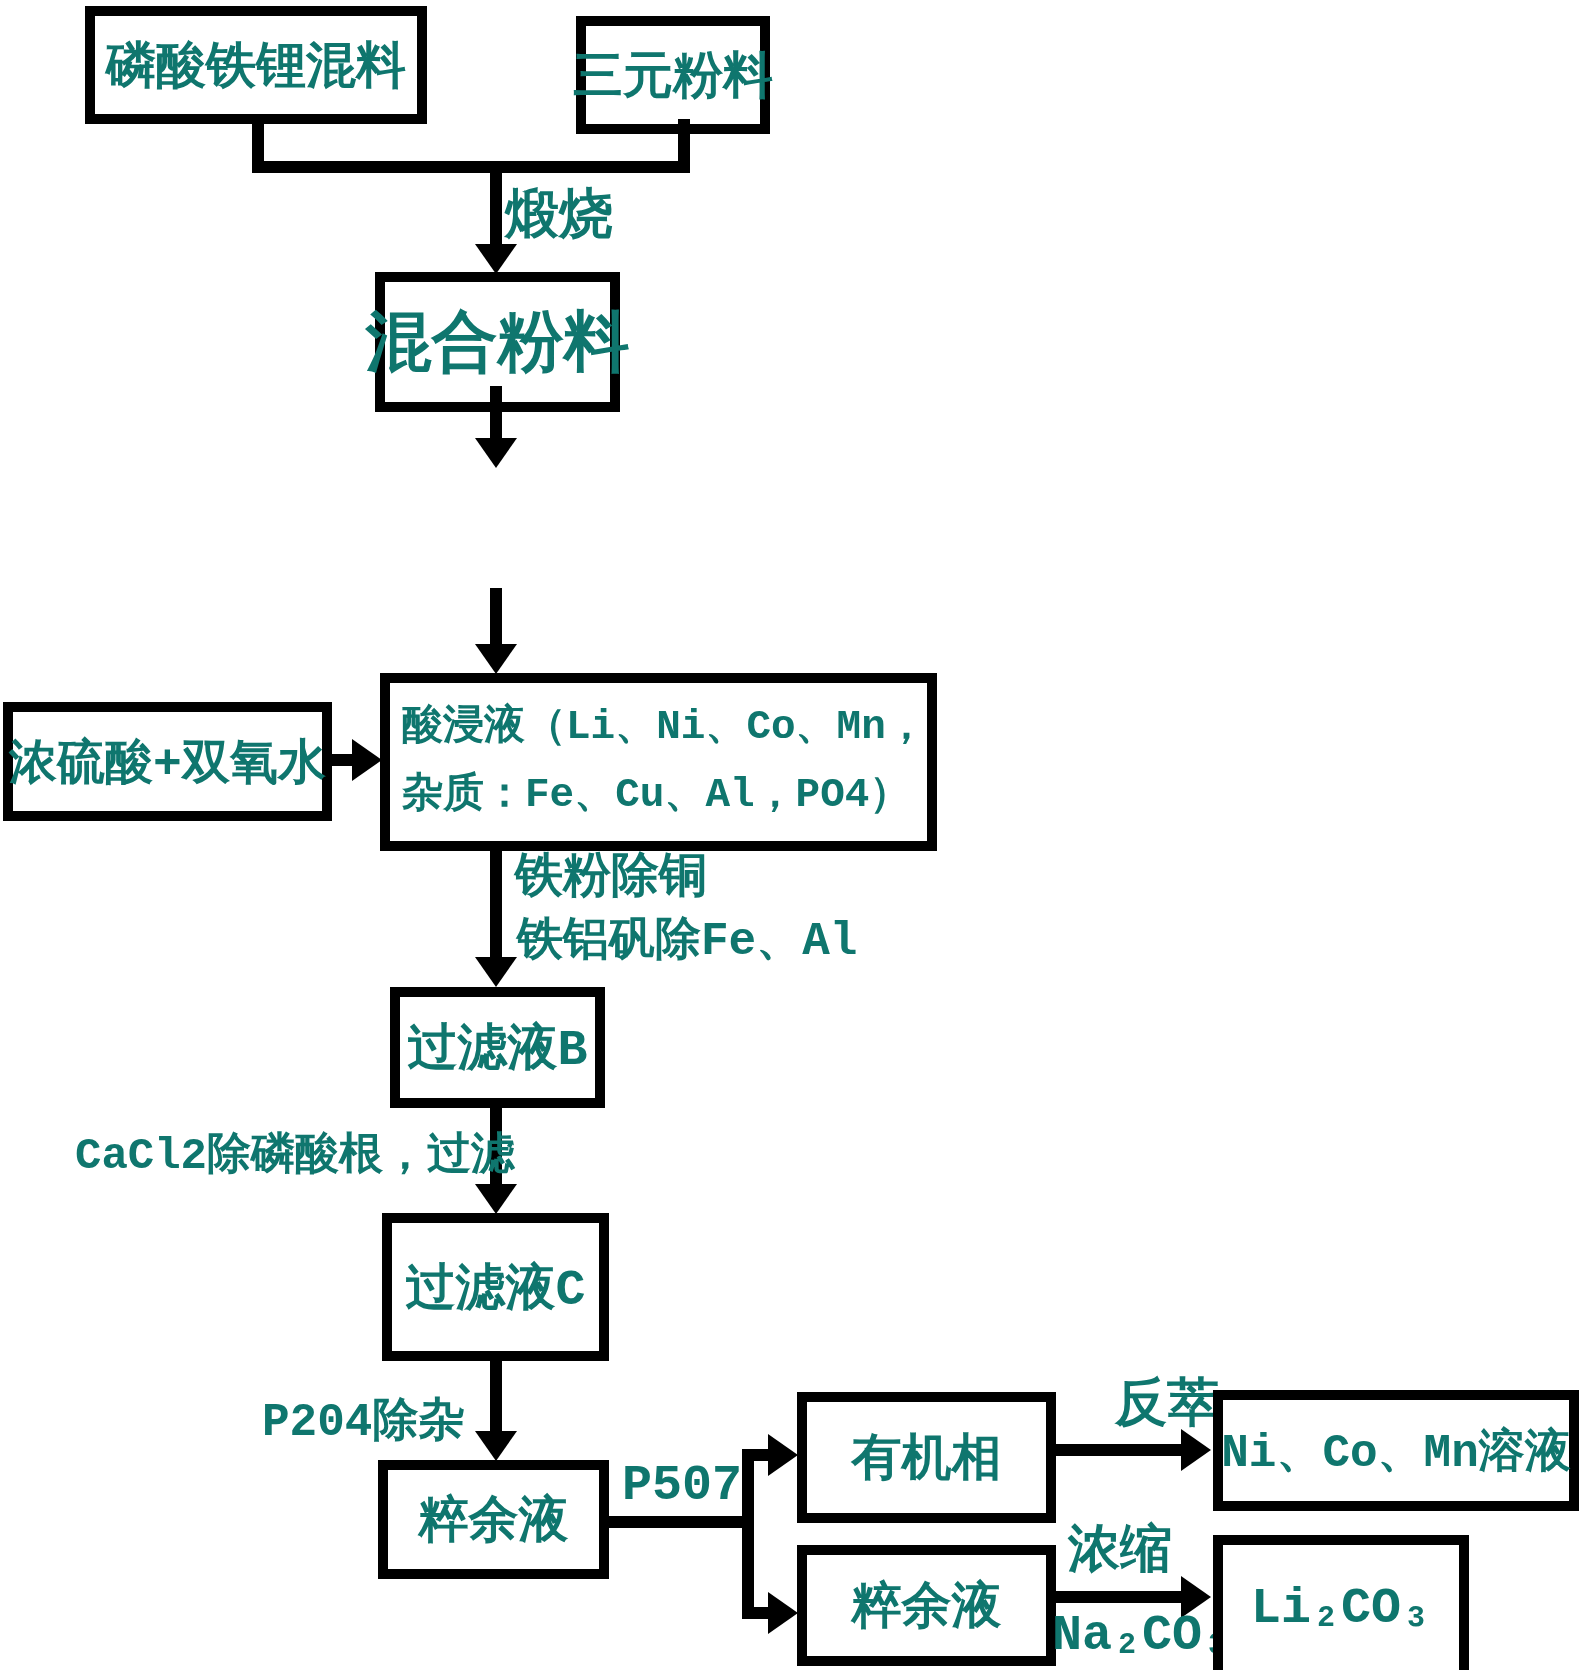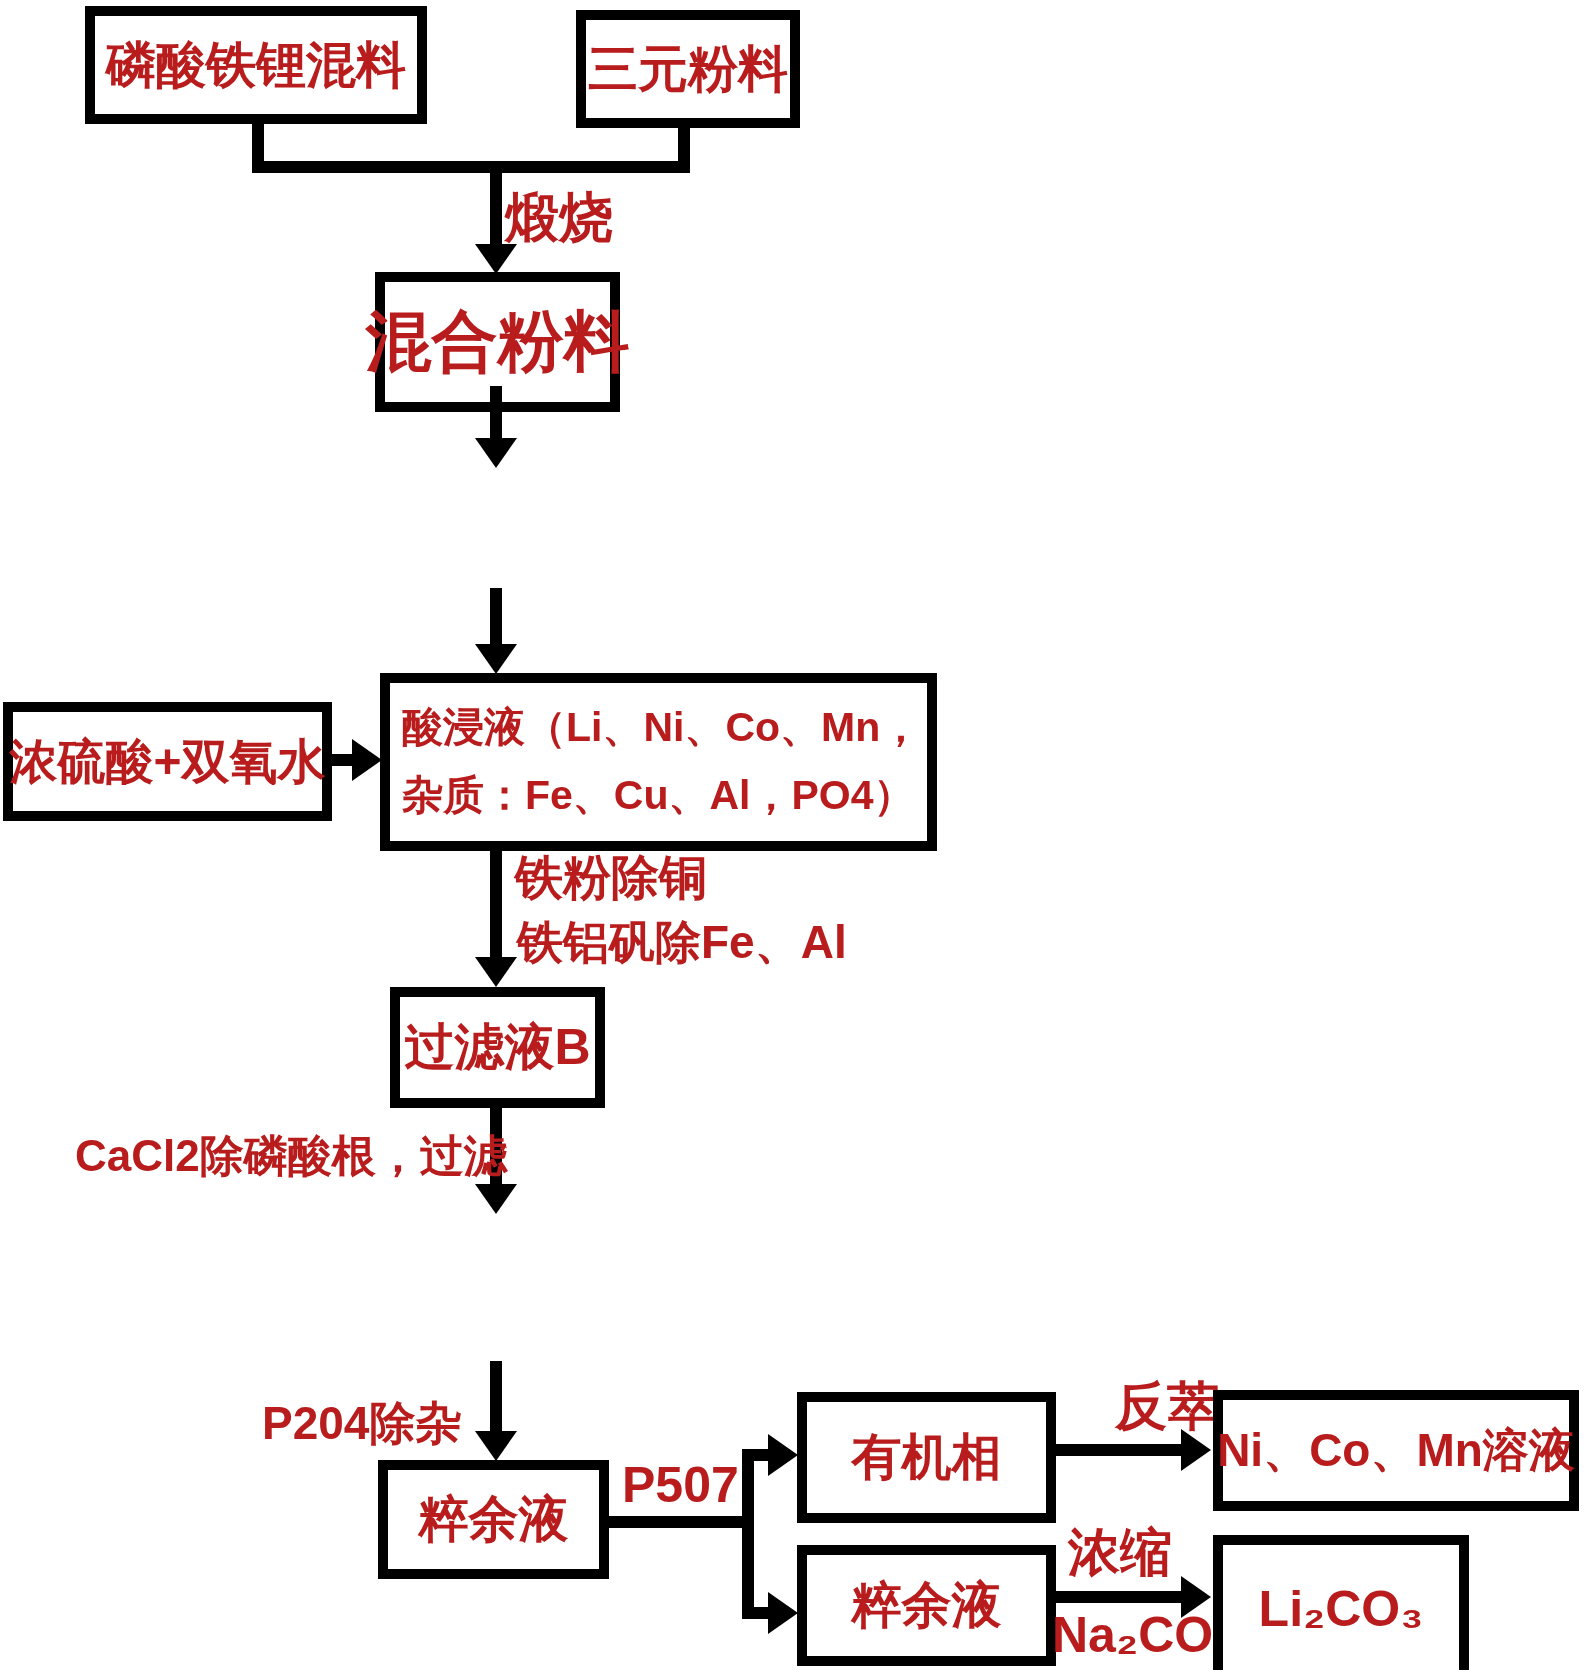--- a/index.html
+++ b/index.html
@@ -1,19 +1,19 @@
 <!DOCTYPE html>
 <html><head>
 <meta charset="utf-8">
 <style>
   html,body{margin:0;padding:0;background:#ffffff;}
   .canvas{
     position:relative;width:1585px;height:1670px;background:#ffffff;
-    font-family:Liberation Sans, sans-serif;
-    color:#b91c1c;overflow:hidden;
+    font-family:Liberation Mono, monospace;
+    color:#0f766e;overflow:hidden;
   }
   .box{
     position:absolute;box-sizing:border-box;border:10px solid #000;background:#fff;
     display:flex;align-items:center;justify-content:center;
     font-weight:bold;text-align:center;white-space:nowrap;
   }
   .line{position:absolute;background:#000;}
   .ah-down{position:absolute;width:0;height:0;
     border-left:21px solid transparent;border-right:21px solid transparent;
     border-top:30px solid #000;}
@@ -23,21 +23,21 @@
   .lbl{position:absolute;font-weight:bold;white-space:nowrap;line-height:1.1;}
   .leach-text{display:flex;flex-direction:column;align-items:flex-start;
     justify-content:center;padding-left:12px;font-size:41px;line-height:1.65;}
 </style>
 </head>
 <body>
 
 <div class="canvas">
 
   <div class="box" style="left:85px;top:6px;width:342px;height:118px;font-size:50px;">磷酸铁锂混料</div>
-  <div class="box" style="left:576px;top:10px;width:224px;height:118px;font-size:50px;">三元粉料</div>
+  <div class="box" style="left:576px;top:16px;width:194px;height:118px;font-size:50px;">三元粉料</div>
 
   <div class="line" style="left:252px;top:122px;width:12px;height:51px;"></div>
   <div class="line" style="left:678px;top:119px;width:12px;height:54px;"></div>
   <div class="line" style="left:252px;top:161px;width:438px;height:12px;"></div>
   <div class="line" style="left:490px;top:167px;width:12px;height:80px;"></div>
   <div class="ah-down" style="left:475px;top:244px;"></div>
   <div class="lbl" style="left:505px;top:188px;font-size:54px;">煅烧</div>
 
   <div class="box" style="left:375px;top:272px;width:245px;height:140px;font-size:66px;">混合粉料</div>
 
@@ -61,20 +61,21 @@
   <div class="ah-down" style="left:475px;top:957px;"></div>
   <div class="lbl" style="left:515px;top:852px;font-size:48px;">铁粉除铜</div>
   <div class="lbl" style="left:517px;top:917px;font-size:46px;">铁铝矾除Fe、Al</div>
 
   <div class="box" style="left:390px;top:987px;width:215px;height:121px;font-size:50px;">过滤液B</div>
 
   <div class="line" style="left:490px;top:1108px;width:12px;height:78px;"></div>
   <div class="ah-down" style="left:475px;top:1184px;"></div>
   <div class="lbl" style="left:58px;top:1132px;font-size:44px;margin-left:17px;">CaCl2除磷酸根，过滤</div>
 
+  <div class="box" style="left:382px;top:1213px;width:227px;height:148px;font-size:50px;">过滤液C</div>
 
   <div class="line" style="left:490px;top:1361px;width:12px;height:72px;"></div>
   <div class="ah-down" style="left:475px;top:1431px;"></div>
   <div class="lbl" style="left:262px;top:1398px;font-size:46px;">P204除杂</div>
 
   <div class="box" style="left:378px;top:1460px;width:231px;height:119px;font-size:50px;">粹余液</div>
 
   <div class="line" style="left:607px;top:1516px;width:147px;height:12px;"></div>
   <div class="line" style="left:742px;top:1449px;width:12px;height:170px;"></div>
   <div class="line" style="left:754px;top:1449px;width:16px;height:12px;"></div>

